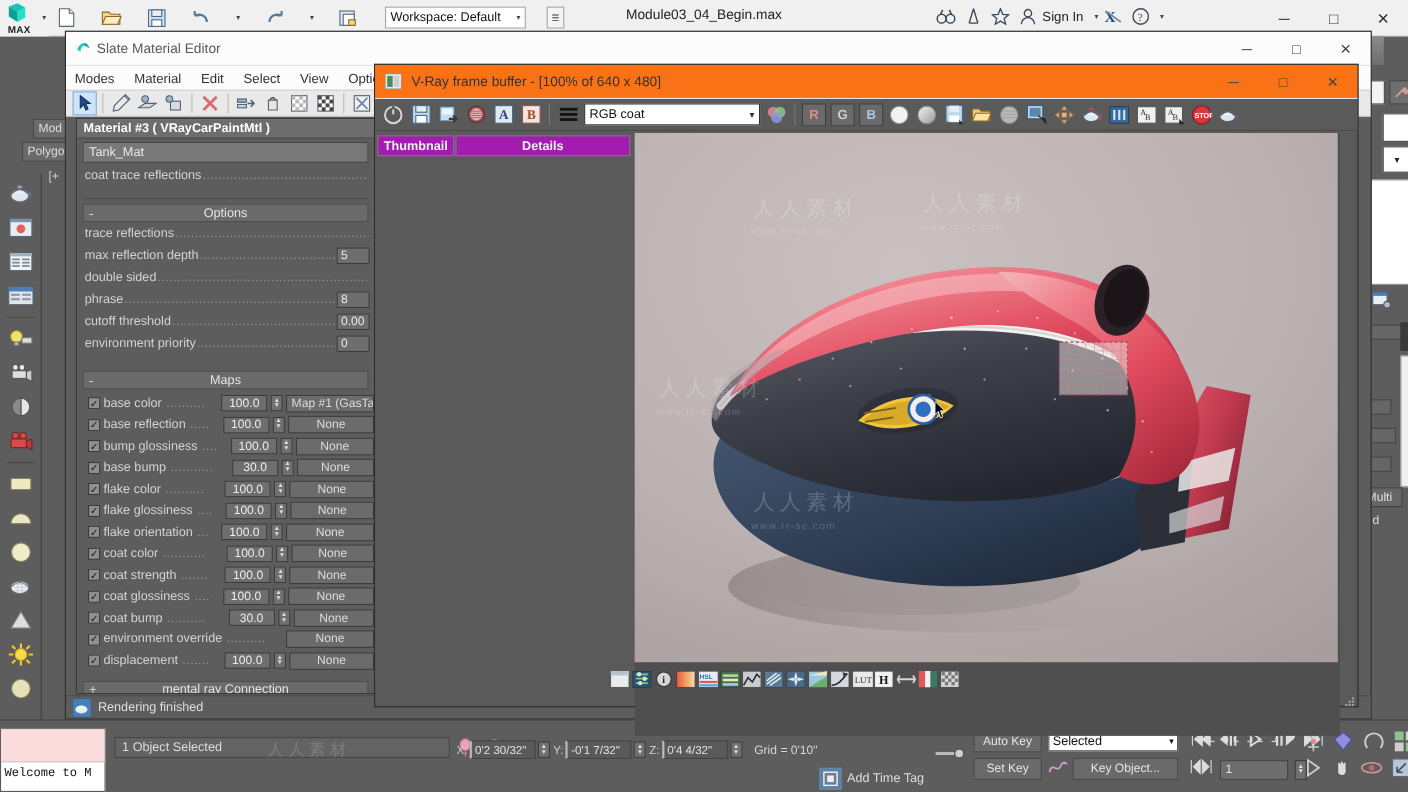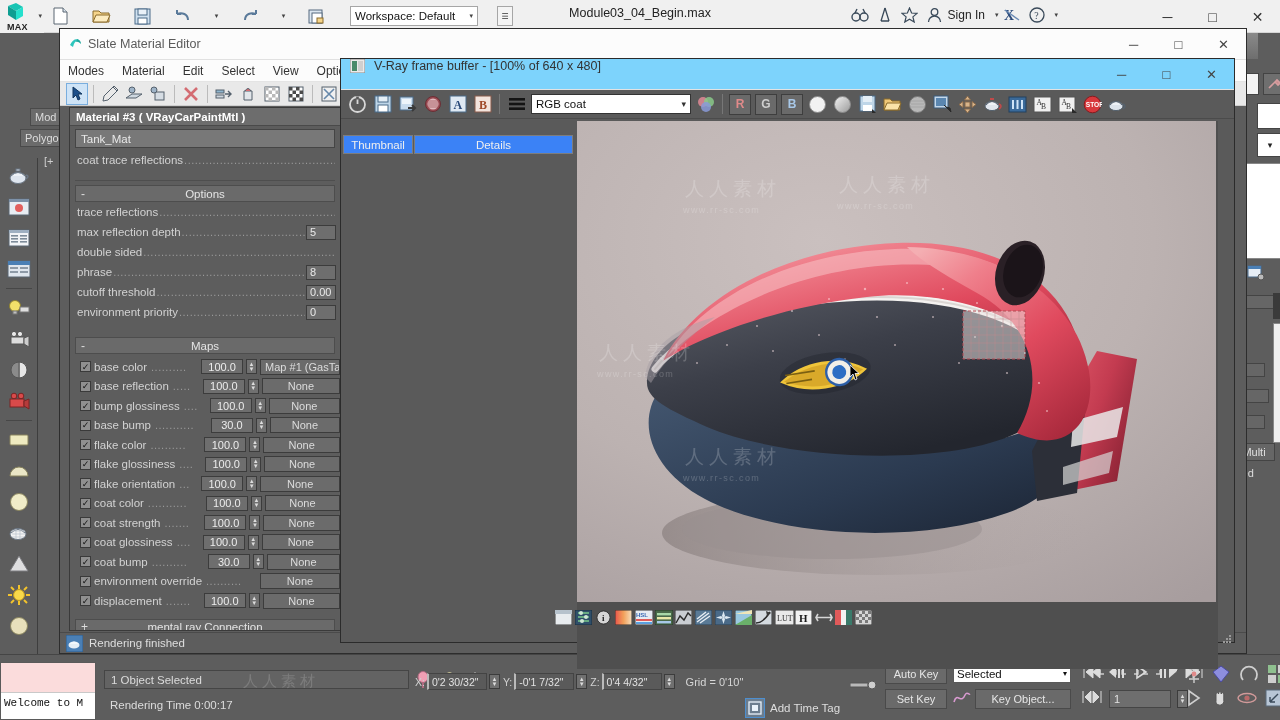--- a/index.html
+++ b/index.html
@@ -174,22 +174,22 @@
   }
   .sme-status .tp { width:17px;height:17px; }
   .sme-status .txt { font-size:11.5px;color:#dedede;margin-left:6px; }
 
   
   .vfb {
     position:absolute; left:340px; top:58px; width:895px; height:585px;
     background:#5a5a5a; border:1px solid #2b2b2b;
   }
   .vfb-title {
-    height:31px; background:#7dd3fc; border-bottom:1px solid #e2e2e2;
-    display:flex; position:relative;
+    height:31px; background:#f97316; border-bottom:1px solid #e2e2e2;
+    display:flex; align-items:center; position:relative;
   }
   .vfb-title .ico { margin-left:9px; width:15px;height:14px; }
   .vfb-title .t { font-size:12.5px; color:#333; margin-left:9px; }
   .vfb-wb { position:absolute; right:0; top:0; display:flex; }
   .vfb-wb .b { width:45px;height:31px;display:flex;align-items:center;justify-content:center;
                font-size:13px;color:#444;}
   .vfb-tb {
     height:29px; background:#5a5a5a; display:flex; align-items:center; gap:4px;
     padding-left:6px; border-bottom:1px solid #4b4b4b;
   }
@@ -203,23 +203,23 @@
   .chan-select .cv { font-size:9px;color:#333;margin-right:4px;}
   .rgbbtn {
     width:22px;height:21px;background:#6a6a6a;border:1px solid #3e3e3e;
     display:flex;align-items:center;justify-content:center;font-size:12px;font-weight:bold;
   }
   .vfb-left {
     position:absolute; left:0; top:60px; width:234px; bottom:24px; background:#5a5a5a;
   }
   .vfb-tabs { display:flex; padding:4px 2px 0 2px; }
   .vfb-tab {
-    height:19px; border:1px solid #7d7d7d; background:#3b82f6;
+    height:19px; border:1px solid #7d7d7d; background:#a21caf;
     display:flex;align-items:center;justify-content:center;
-    font-size:11.5px;color:#efefef;font-weight:normal;margin-top:12px;
+    font-size:11.5px;color:#efefef;font-weight:bold;
   }
   .vfb-tab.t1 { width:70px; }
   .vfb-tab.t2 { flex:1; margin-left:1px; }
   .vfb-canvas {
     position:absolute; left:236px; top:62px; width:641px; height:548px;
     background:#4f4f4f;
   }
   .render-img {
     position:absolute; left:0; top:0; width:639px; height:481px;
     background:#bbb1b0; overflow:hidden;
@@ -574,23 +574,20 @@
   </div>
 
   <div class="max-bottom">
     <div class="listener">
       <div class="pink"></div>
       <div class="txt">Welcome to M</div>
     </div>
 
     <div class="statfields">
       <span>1 Object Selected</span>
-    </div>
-    <div class="rendertime">
-      <span>Rendering Time  0:00:17</span>
     </div>
 
     <div style="position:absolute;left:416px;bottom:31px;width:16px;height:18px;">
       <svg width="14" height="18" viewBox="0 0 14 18">
             <ellipse cx="7" cy="6" rx="5" ry="5.5" fill="#ef9fb4" stroke="#b06a80"></ellipse>
             <path d="M7 11 L7 17" stroke="#b06a80" stroke-width="2"></path>
           </svg>
     </div>
     <div style="position:absolute;left:443px;bottom:31px;width:16px;height:18px;">
       <svg width="13" height="16" viewBox="0 0 13 16">

